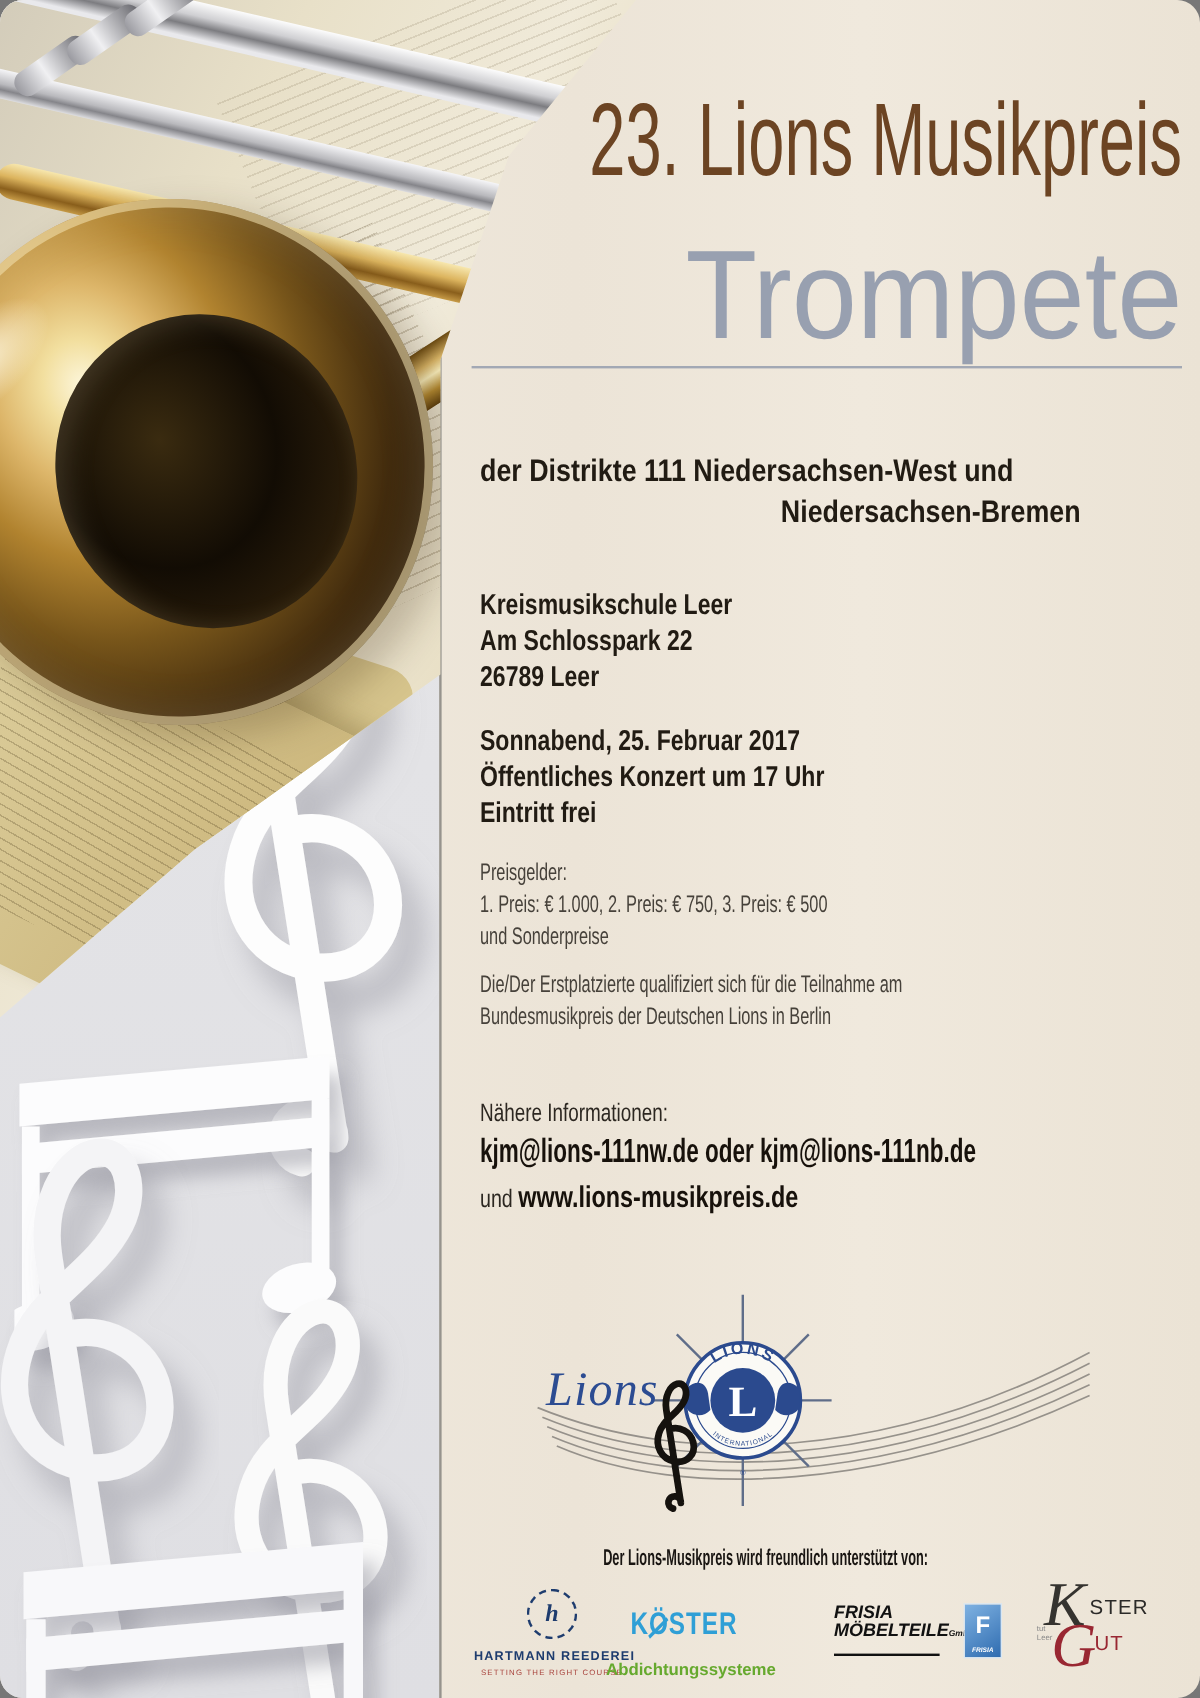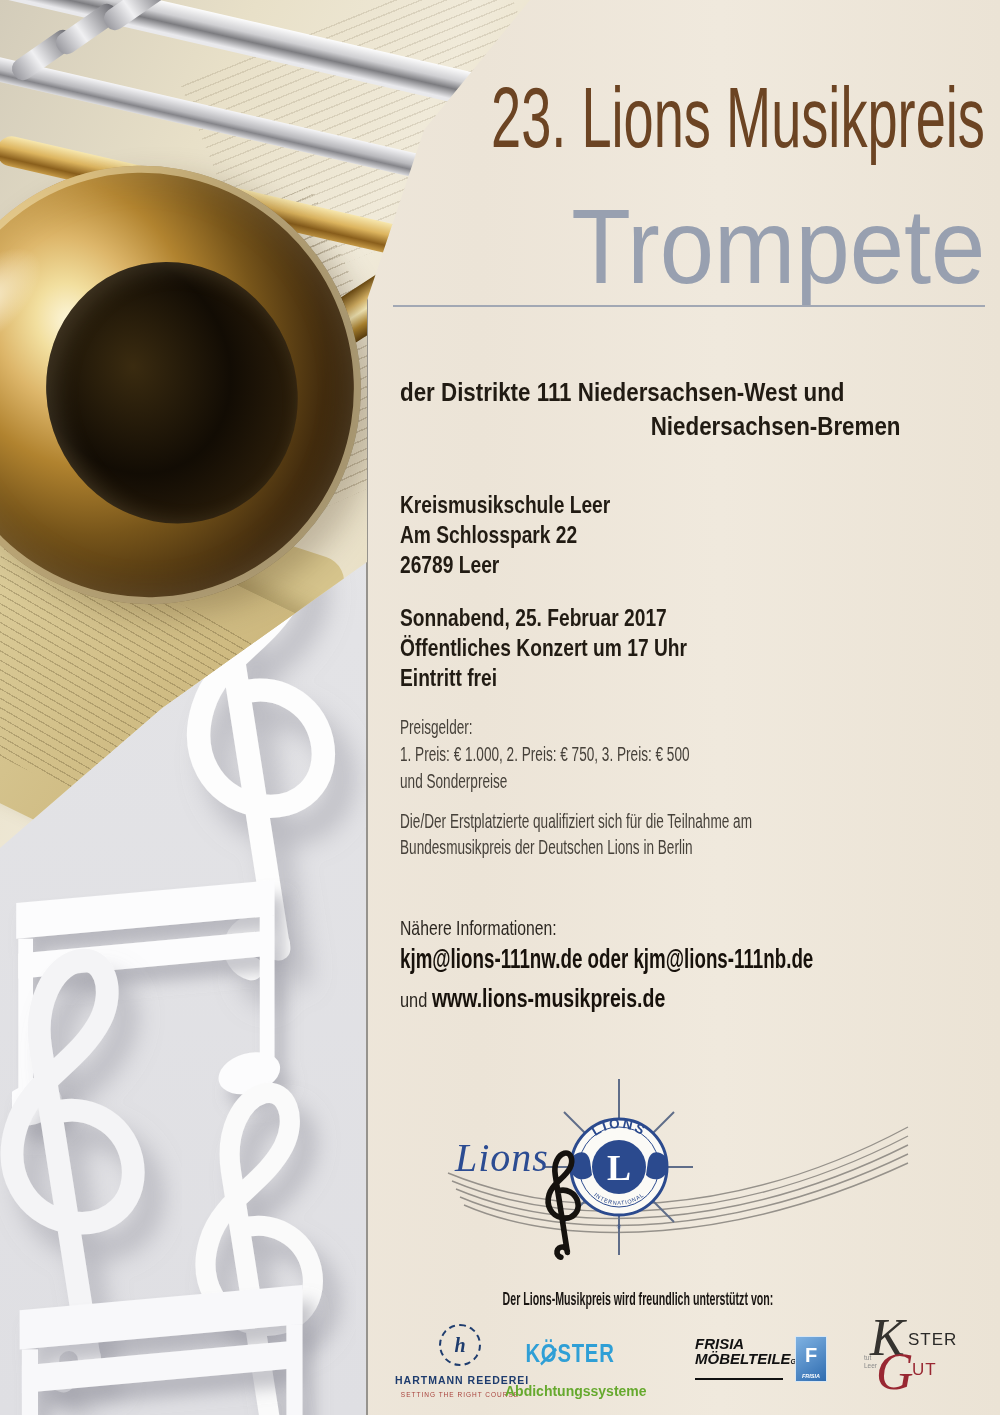--- a/index.html
+++ b/index.html
@@ -1,18 +1,18 @@
 <!DOCTYPE html>
 <html><head>
 <meta charset="utf-8">
 <style>
   html,body{margin:0;padding:0;background:#777;}
   .page{position:relative;width:1000px;height:1415px;overflow:hidden;margin:0 auto;
     font-family:"Liberation Sans",sans-serif;
-    background:linear-gradient(90deg,#eae2d4 0%,#efe8dc 22%,#ece4d7 48%,#f0e9dd 72%,#ebe3d5 100%);}
+    background:linear-gradient(90deg,#eae2d4 0%,#efe8dc 22%,#ece4d7 48%,#f0e9dd 72%,#ebe3d5 100%);border-radius:19px;}
   
   .left-col{position:absolute;left:0;top:0;width:366px;height:1415px;z-index:1;
     background:linear-gradient(180deg,#e9e9eb 0%,#e3e3e6 45%,#dfdfe3 100%);
     border-right:2px solid #96938d;}
   .clef-art{position:absolute;left:0;top:0;}
   
   .photo{position:absolute;left:0;top:0;width:530px;height:848px;z-index:2;
     clip-path:polygon(0 0,530px 0,424px 130px,367px 300px,367px 562px,162px 708px,0 848px);}
   .photo>div{position:absolute;}
   .ph-paper{inset:0;background:linear-gradient(115deg,#d3ccba 0%,#e8e0c8 28%,#f0ead9 52%,#e6dcbf 74%,#d7c9a2 100%);}
@@ -88,21 +88,21 @@
     display:flex;align-items:center;justify-content:center;}
   .h-mono{font-family:"Liberation Serif",serif;font-style:italic;font-weight:bold;font-size:20px;color:#1e3c6e;}
   .h-name{margin-top:8px;font-size:10.5px;font-weight:bold;letter-spacing:1px;color:#1e3c6e;white-space:nowrap;}
   .h-tag{margin-top:5px;font-size:6.5px;letter-spacing:1px;color:#a8423c;white-space:nowrap;}
   .koester{left:505px;top:1338px;width:130px;text-align:center;}
   .k-name{font-size:26px;font-weight:bold;color:#2f9fd6;letter-spacing:1px;white-space:nowrap;
     transform:scaleX(.78);transform-origin:center top;}
   .k-o{position:relative;display:inline-block;}
   .k-o::after{content:"";position:absolute;left:-3px;top:54%;width:120%;height:3px;background:#2f9fd6;transform:rotate(-38deg);}
   .k-tag{margin-top:14px;font-weight:bold;font-size:14px;color:#66a92e;}
-  .frisia{left:695px;top:1336px;width:140px;display:flex;gap:8px;align-items:flex-start;}
+  .frisia{left:695px;top:1336px;width:140px;display:flex;gap:8px;align-items:flex-start;justify-content:space-between;}
   .f-text{width:92px;}
   .f-l1,.f-l2{font-size:15px;font-weight:bold;font-style:italic;color:#111;line-height:15px;white-space:nowrap;}
   .f-suffix{font-size:7px;font-weight:bold;font-style:italic;color:#111;}
   .f-underline{margin-top:9px;width:88px;height:2px;background:#111;}
   .f-badge{width:30px;height:44px;border:1.5px solid #d9e7f3;display:flex;flex-direction:column;align-items:center;
     background:linear-gradient(145deg,#7fb2e2,#2f6cb0);}
   .f-letter{flex:1;display:flex;align-items:center;font-size:20px;font-weight:bold;color:#fff;}
   .f-label{font-size:5.5px;font-weight:bold;font-style:italic;color:#fff;padding-bottom:2px;}
   .kultur{left:856px;top:1316px;width:120px;height:92px;}
   .kultur span{position:absolute;white-space:nowrap;}

